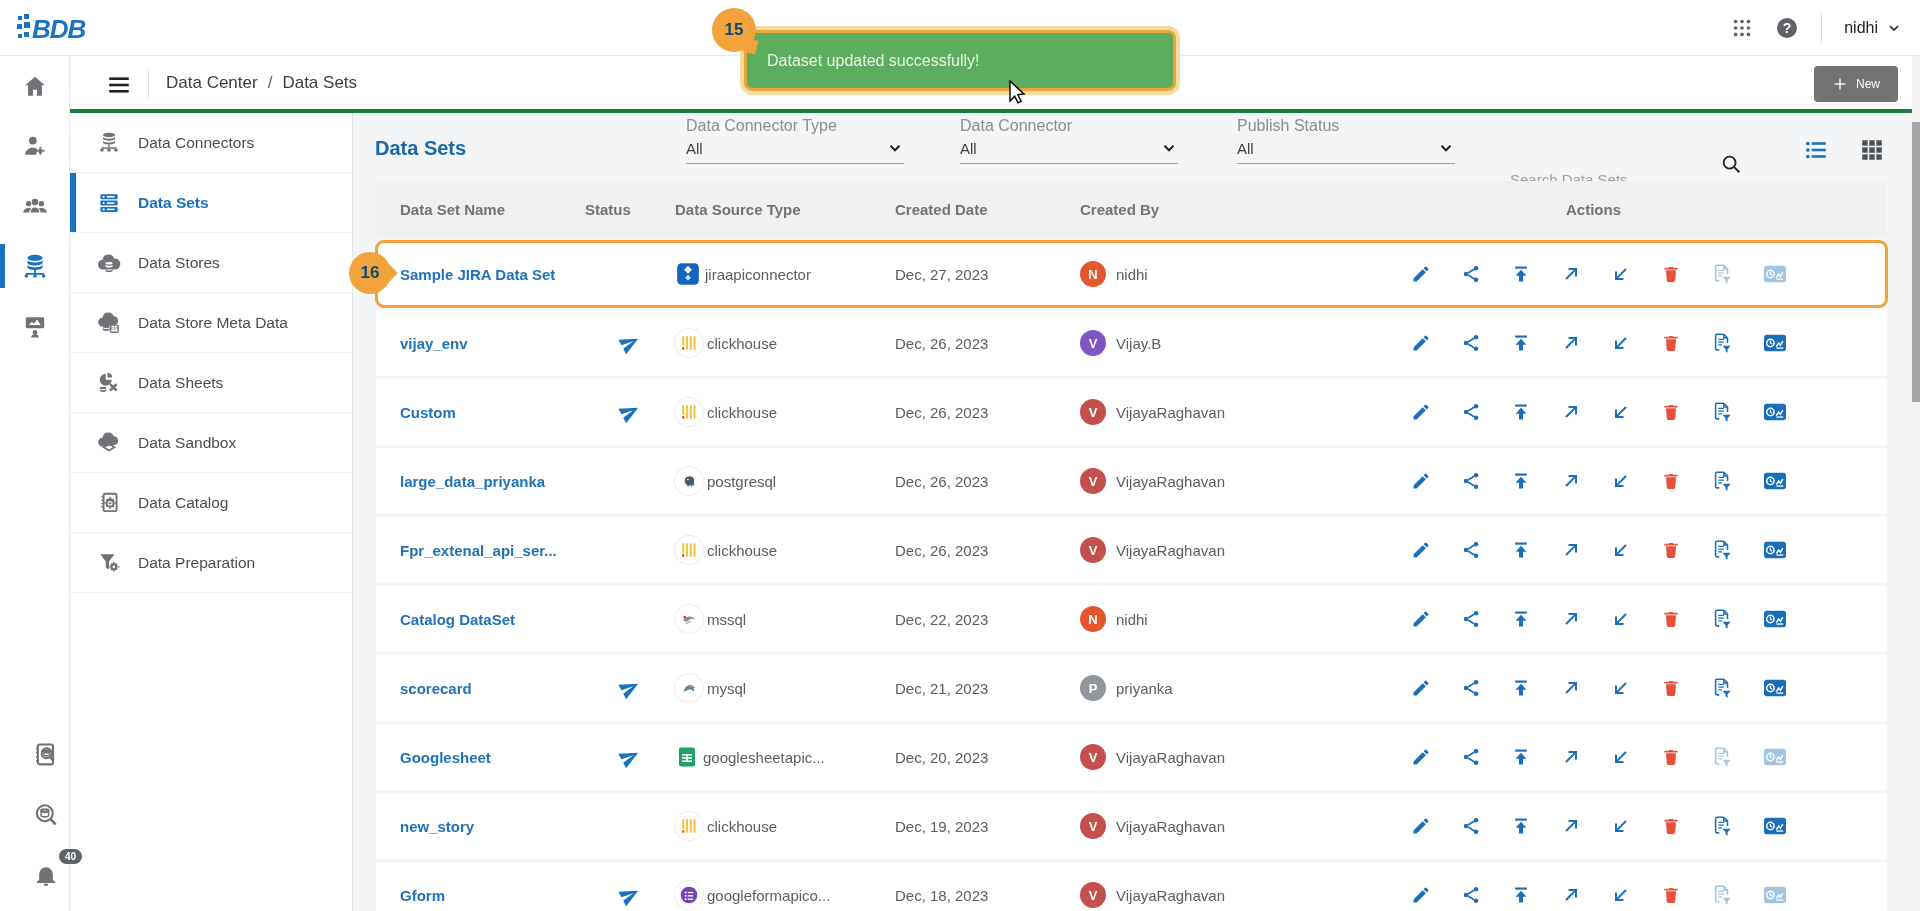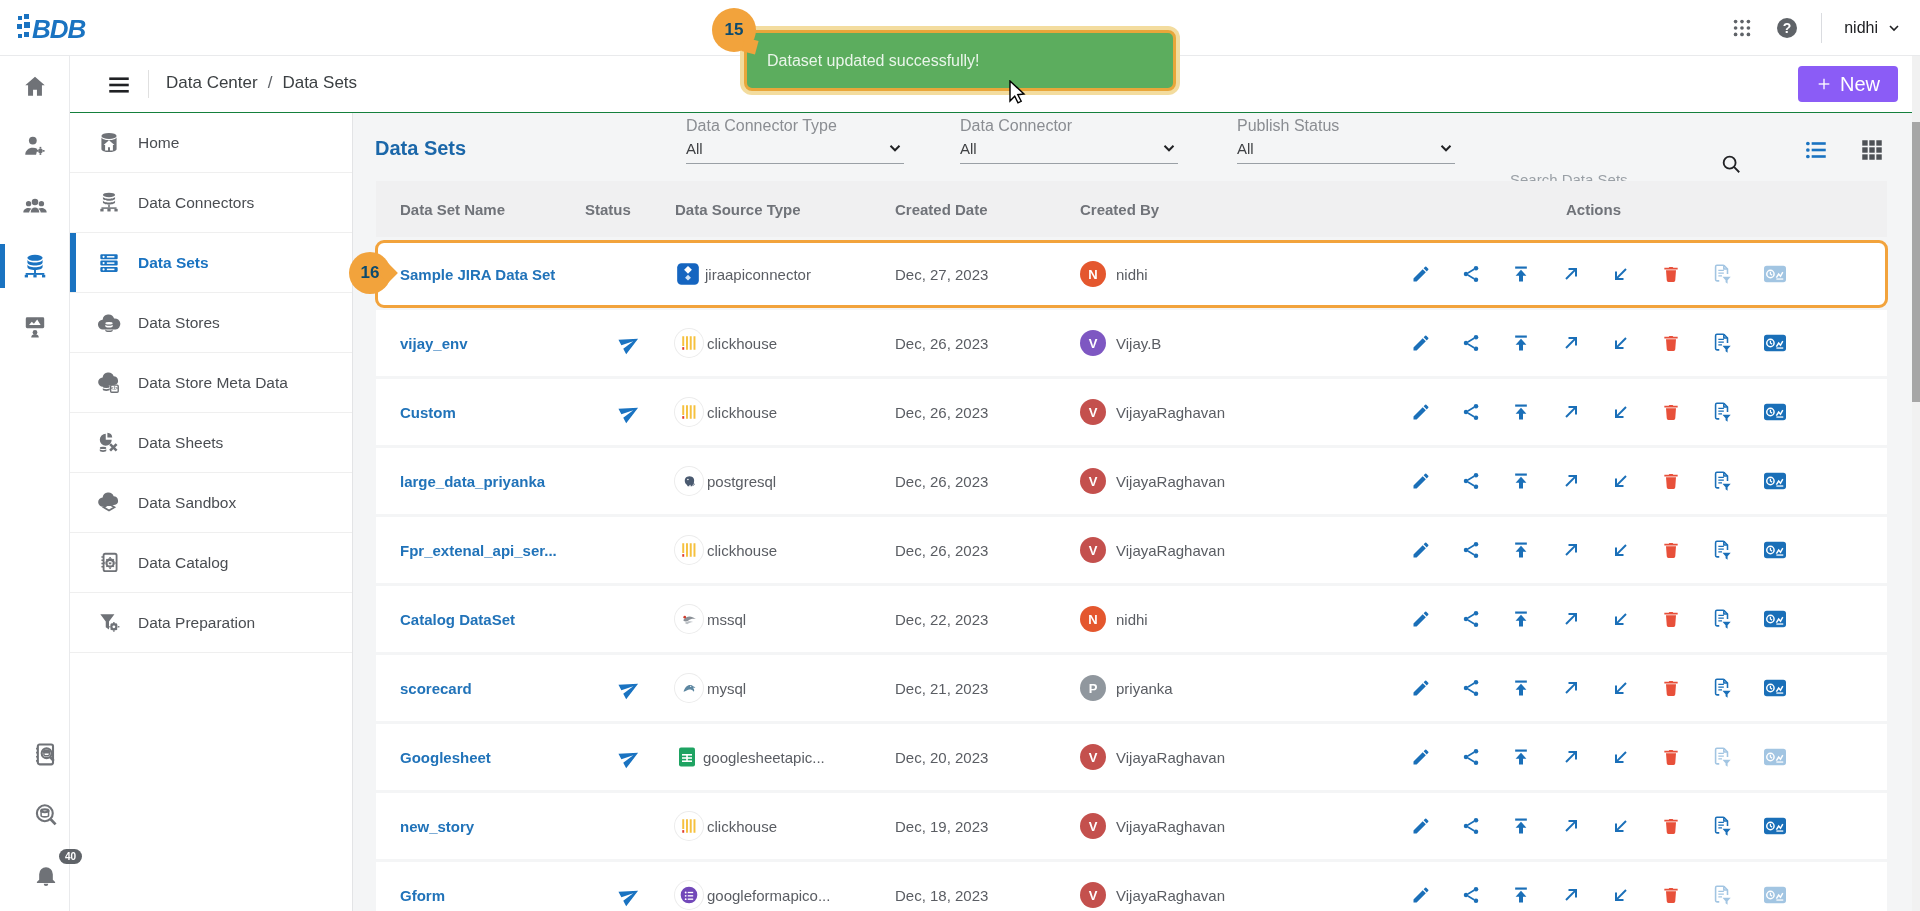--- a/index.html
+++ b/index.html
@@ -10,26 +10,26 @@
 
   
   .topbar { position:absolute; left:0; top:0; width:1920px; height:56px; background:#fff; border-bottom:1px solid #e9eaec; z-index:6; }
   .logo { position:absolute; left:14px; top:8px; display:flex; align-items:center; }
   .topbar-right { position:absolute; right:18px; top:0; height:56px; display:flex; align-items:center; gap:22px; }
   .tb-icon { color:#5f6368; cursor:pointer; }
   .tb-divider { width:1px; height:30px; background:#dadce0; }
   .user-chip { display:flex; align-items:center; gap:8px; font-size:16px; color:#202124; cursor:pointer; }
 
   
-  .header2 { position:absolute; left:70px; top:56px; right:0; height:57px; background:#fff; border-bottom:1px solid #15803d; z-index:4; }
+  .header2 { position:absolute; left:70px; top:56px; right:0; height:57px; background:#fff; border-bottom:4px solid #15803d; z-index:4; }
   .hamburger { position:absolute; left:36px; top:16px; color:#202124; cursor:pointer; }
   .h-divider { position:absolute; left:78px; top:14px; width:1px; height:28px; background:#e0e0e0; }
   .breadcrumb { position:absolute; left:96px; top:17px; font-size:17px; color:#3c4043; display:flex; gap:10px; }
   .breadcrumb .sep { color:#5f6368; }
-  .new-btn { position:absolute; right:22px; top:10px; height:36px; padding:0 18px; background:#8b5cf6; color:#fff; border:none; border-radius:4px; font-size:20px; font-family:inherit; display:flex; align-items:center; gap:8px; cursor:pointer; }
+  .new-btn { position:absolute; right:22px; top:10px; height:36px; padding:0 18px; background:#737373; color:#fff; border:none; border-radius:4px; font-size:12px; font-family:inherit; display:flex; align-items:center; gap:8px; cursor:pointer; }
 
   
   .rail { position:absolute; left:0; top:56px; width:70px; bottom:0; background:#fff; border-right:1px solid #e9eaec; z-index:5; }
   .rail-item { position:relative; height:60px; display:flex; align-items:center; justify-content:center; color:#6f7277; cursor:pointer; }
   .rail-item.active { color:#1a73c1; }
   .rail-item.active::before { content:""; position:absolute; left:0; top:8px; bottom:8px; width:5px; background:#1a73c1; }
   .rail-bottom { position:absolute; bottom:6px; left:0; width:92px; }
   .rail-badge { position:absolute; top:4px; right:10px; background:#5f6368; color:#fff; font-size:10px; font-weight:bold; border-radius:9px; padding:2px 6px; }
 
   
@@ -251,30 +251,20 @@
           <svg width="26" height="26" viewBox="0 0 24 24" fill="currentColor">
             <path d="M12 22.2a2.1 2.1 0 0 0 2.1-2.1h-4.2A2.1 2.1 0 0 0 12 22.2zm6.3-5.9v-5.1a6.3 6.3 0 1 0-12.6 0v5.1L3.6 18.4v1h16.8v-1z"></path>
           </svg>
         </span>
         <span class="rail-badge">40</span>
       </div>
     </div>
 </div>
 
 <div class="sidebar" id="sidebar">
-    <div class="side-item">
-      <span class="icon ">
-        <svg width="26" height="26" viewBox="0 0 24 24" fill="currentColor">
-          <ellipse cx="12" cy="5.5" rx="7" ry="2.8"></ellipse>
-          <path d="M5 6.5v11c0 1.6 3.1 2.9 7 2.9s7-1.3 7-2.9v-11c0 1.6-3.1 2.9-7 2.9S5 8.1 5 6.5z"></path>
-          <path d="M12 9.5l5 4.3h-1.4V19h-2.7v-3h-1.8v3H8.4v-5.2H7z" fill="#fff"></path>
-        </svg>
-      </span>
-      <span>Home</span>
-    </div>
     <div class="side-item">
       <span class="icon ">
         <svg width="26" height="26" viewBox="0 0 24 24" fill="currentColor">
           <ellipse cx="12" cy="4.6" rx="5.6" ry="2.1"></ellipse>
           <path d="M6.4 6c0 1.2 2.5 2.1 5.6 2.1S17.6 7.2 17.6 6v1.8c0 1.2-2.5 2.1-5.6 2.1S6.4 9 6.4 7.8z"></path>
           <path d="M6.4 9.4c0 1.2 2.5 2.1 5.6 2.1s5.6-.9 5.6-2.1v1.8c0 1.2-2.5 2.1-5.6 2.1s-5.6-.9-5.6-2.1z"></path>
           <rect x="11.3" y="13.5" width="1.4" height="2.6"></rect>
           <rect x="5" y="16" width="14" height="1.4"></rect>
           <rect x="4" y="17.4" width="3" height="2.4"></rect>
           <rect x="10.5" y="17.4" width="3" height="2.4"></rect>

